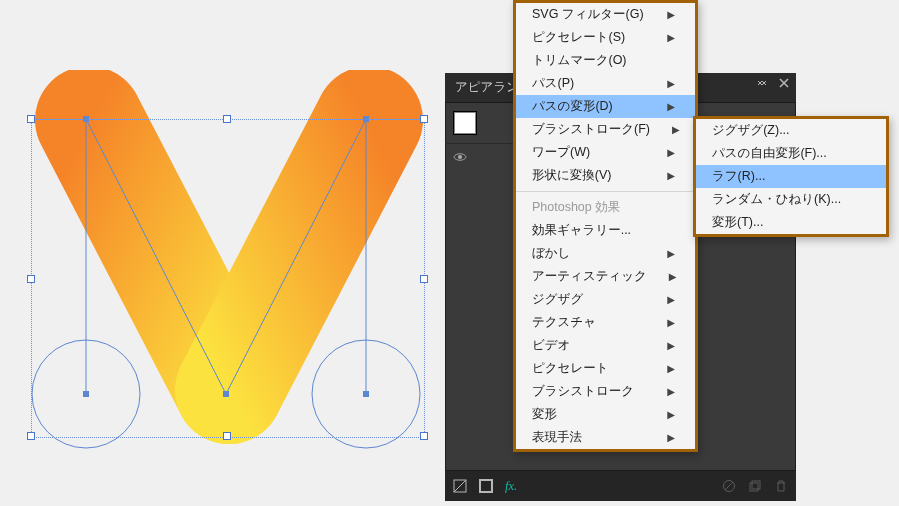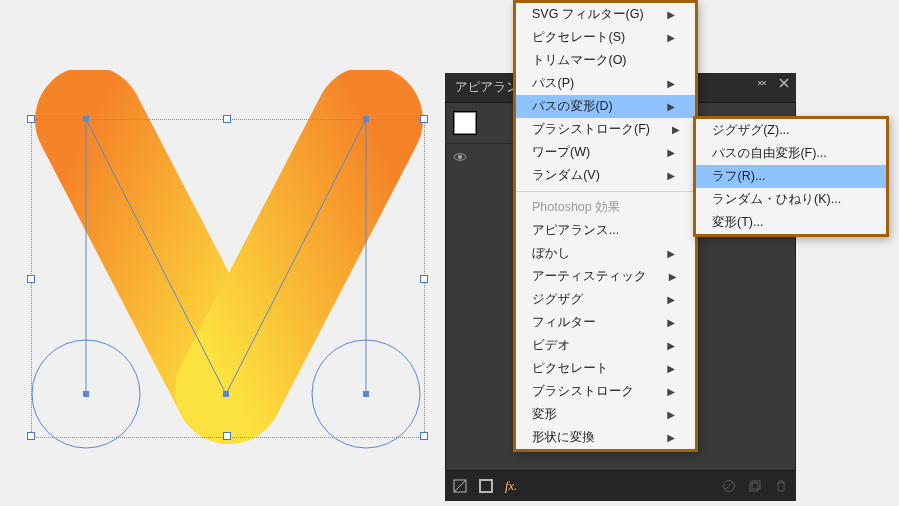--- a/index.html
+++ b/index.html
@@ -122,21 +122,21 @@
         <svg viewBox="0 0 14 14" width="14" height="14">
             <rect x="1" y="1" width="12" height="12" fill="none" stroke="#b8b8b8"></rect>
             <line x1="1" y1="13" x2="13" y2="1" stroke="#b8b8b8"></line>
           </svg>
       </span>
       <span class="ficon">
         <svg viewBox="0 0 14 14" width="14" height="14">
             <rect x="1" y="1" width="12" height="12" fill="none" stroke="#b8b8b8" stroke-width="2"></rect>
           </svg>
       </span>
-      <span style="color:#fdba74;font-style:italic;font-family:Georgia,serif;">fx.</span>
+      <span style="color:#14b8a6;font-style:italic;font-family:Georgia,serif;">fx.</span>
       <span class="spacer"></span>
       <span class="ficon dim">
         <svg viewBox="0 0 14 14" width="14" height="14">
             <circle cx="7" cy="7" r="5.5" fill="none" stroke="#5a5a5a"></circle>
             <line x1="3" y1="11" x2="11" y2="3" stroke="#5a5a5a"></line>
           </svg>
       </span>
       <span class="ficon dim">
         <svg viewBox="0 0 14 14" width="14" height="14">
             <rect x="2" y="4" width="8" height="8" fill="none" stroke="#5a5a5a"></rect>
@@ -173,64 +173,64 @@
       </div>
       <div class="item">
         <span>ブラシストローク(F)</span>
         <span class="arrow">▶</span>
       </div>
       <div class="item">
         <span>ワープ(W)</span>
         <span class="arrow">▶</span>
       </div>
       <div class="item">
-        <span>ランダム(V)</span>
+        <span>形状に変換(V)</span>
         <span class="arrow">▶</span>
       </div>
       <div class="sep"></div>
       <div class="item disabled">
         <span>Photoshop 効果</span>
       </div>
       <div class="item">
-        <span>アピアランス...</span>
+        <span>効果ギャラリー...</span>
       </div>
       <div class="item">
         <span>ぼかし</span>
         <span class="arrow">▶</span>
       </div>
       <div class="item">
         <span>アーティスティック</span>
         <span class="arrow">▶</span>
       </div>
       <div class="item">
         <span>ジグザグ</span>
         <span class="arrow">▶</span>
       </div>
       <div class="item">
-        <span>フィルター</span>
+        <span>テクスチャ</span>
         <span class="arrow">▶</span>
       </div>
       <div class="item">
         <span>ビデオ</span>
         <span class="arrow">▶</span>
       </div>
       <div class="item">
         <span>ピクセレート</span>
         <span class="arrow">▶</span>
       </div>
       <div class="item">
         <span>ブラシストローク</span>
         <span class="arrow">▶</span>
       </div>
       <div class="item">
         <span>変形</span>
         <span class="arrow">▶</span>
       </div>
       <div class="item">
-        <span>形状に変換</span>
+        <span>表現手法</span>
         <span class="arrow">▶</span>
       </div>
     </div>
 
   <div class="cmenu menu2" id="menu2">
   <div class="item">
         <span>ジグザグ(Z)...</span>
       </div>
       <div class="item">
         <span>パスの自由変形(F)...</span>

